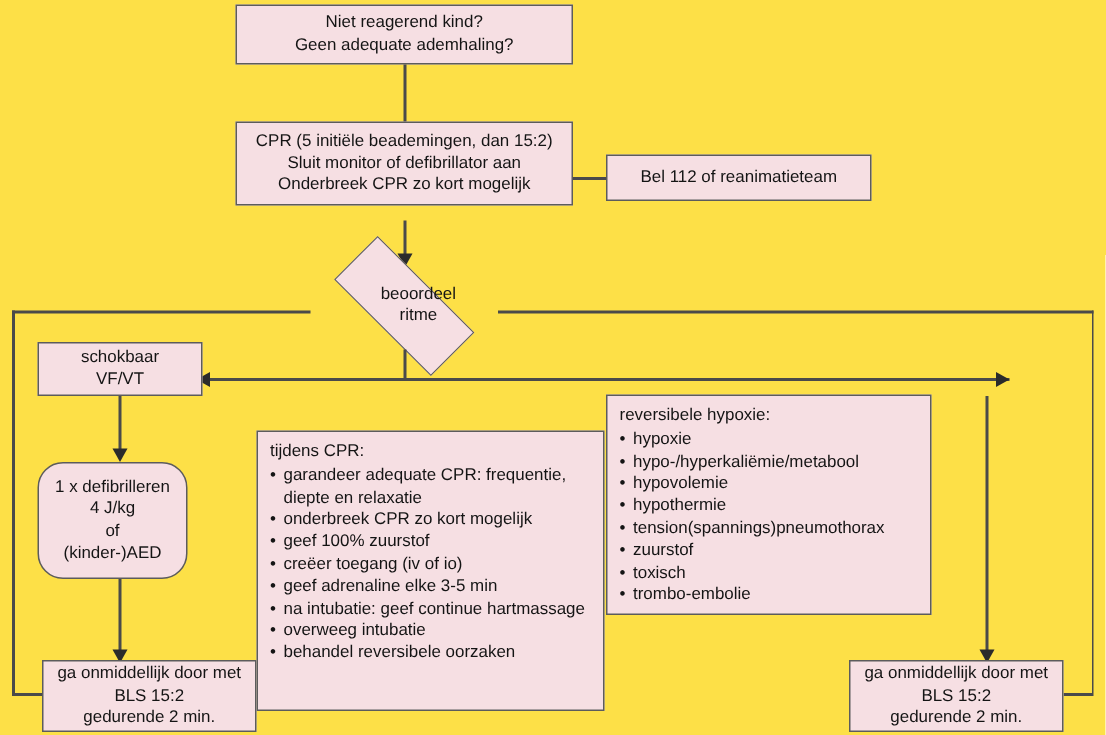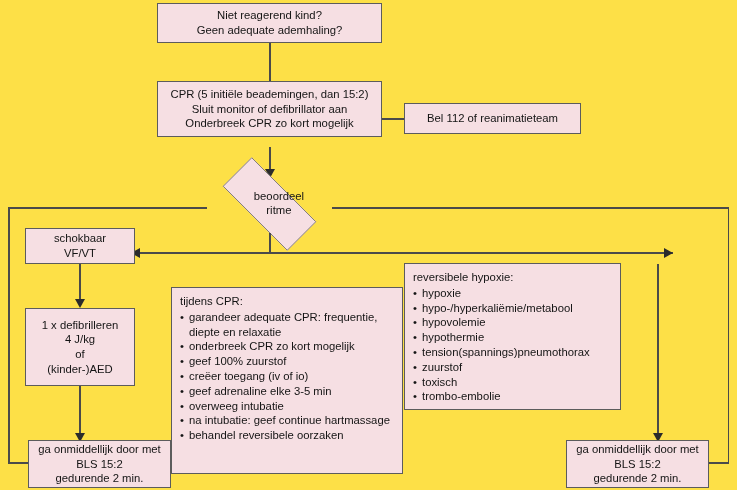--- a/index.html
+++ b/index.html
@@ -120,21 +120,21 @@
 
   <div class="node" style="left:25px;top:228px;width:110px;height:36px;">
     <span class="ln">schokbaar</span>
     <span class="ln">VF/VT</span>
   </div>
 
 
   <div class="ln-v" style="left:79px;top:264px;height:40px;"></div>
   <div class="arrowhead ar-down" style="left:74.5px;top:299px;"></div>
 
-  <div class="node" style="left:25px;top:308px;width:110px;height:78px;">
+  <div class="node" style="left:25px;top:308px;width:100px;height:78px;border-radius:17px;">
     <span class="ln">1 x defibrilleren</span>
     <span class="ln">4 J/kg</span>
     <span class="ln">of</span>
     <span class="ln">(kinder-)AED</span>
   </div>
 
   <div class="ln-v" style="left:79px;top:386px;height:52px;"></div>
   <div class="arrowhead ar-down" style="left:74.5px;top:433px;"></div>
 
   <div class="ln-v" style="left:657px;top:264px;height:174px;"></div>
@@ -153,24 +153,24 @@
       <li>
           <span class="cont">geef 100% zuurstof</span>
         </li>
       <li>
           <span class="cont">creëer toegang (iv of io)</span>
         </li>
       <li>
           <span class="cont">geef adrenaline elke 3-5 min</span>
         </li>
       <li>
+          <span class="cont">na intubatie: geef continue hartmassage</span>
+        </li>
+      <li>
           <span class="cont">overweeg intubatie</span>
-        </li>
-      <li>
-          <span class="cont">na intubatie: geef continue hartmassage</span>
         </li>
       <li>
           <span class="cont">behandel reversibele oorzaken</span>
         </li>
     </ul>
   </div>
 
   <div class="listbox" style="left:404px;top:263px;width:217px;height:147px;">
     <span class="hdr">reversibele hypoxie:</span>
     <ul>

